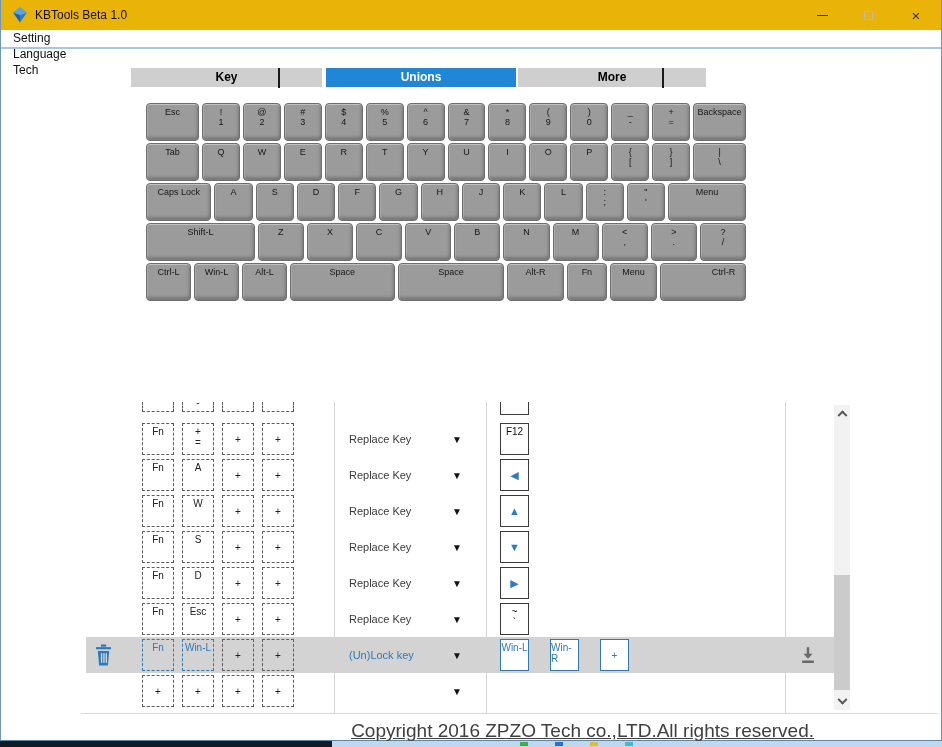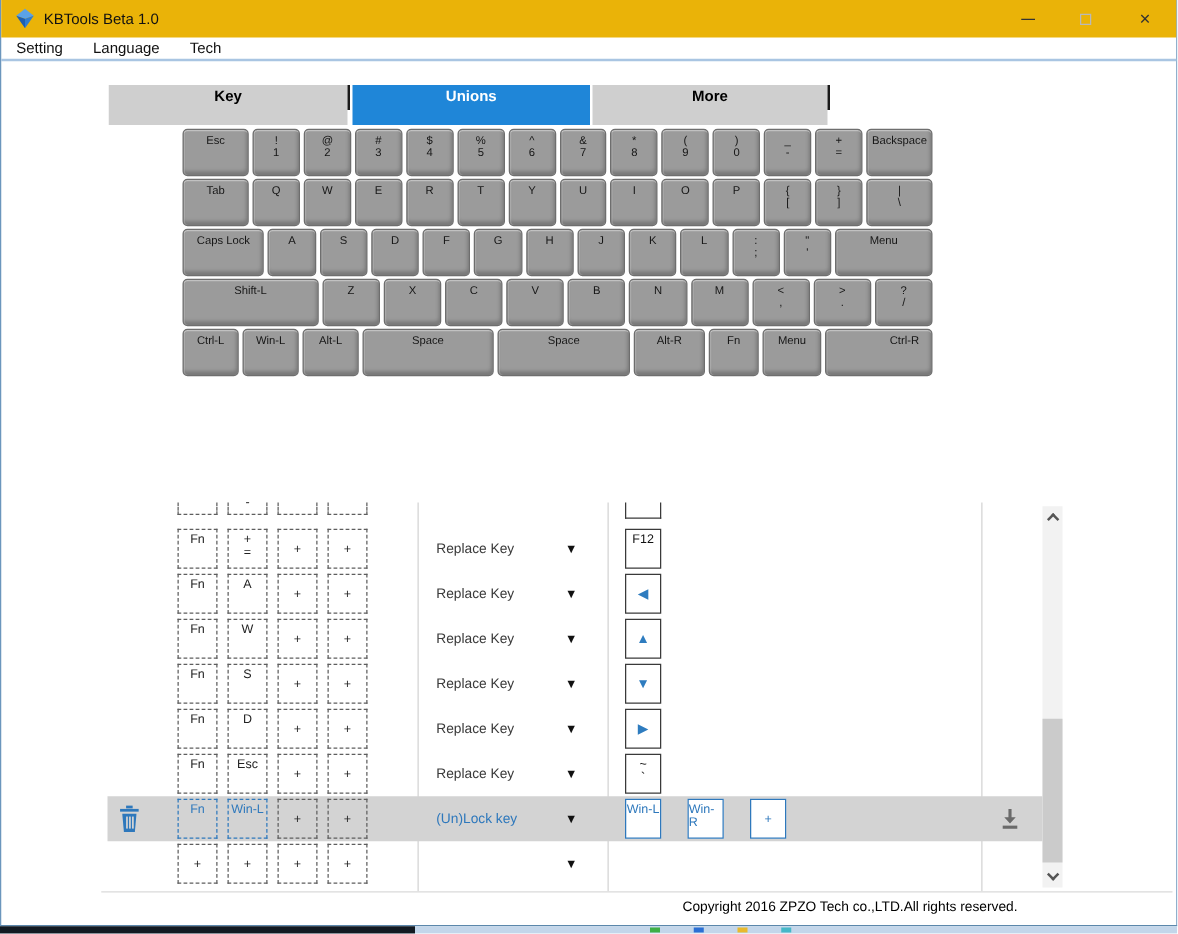--- a/index.html
+++ b/index.html
@@ -14,26 +14,26 @@
   
   .titlebar { position:absolute; left:0; top:0; width:100%; height:30px; background:#eab308; }
   .app-icon { position:absolute; left:10px; top:6px; width:18px; height:18px; }
   .app-title { position:absolute; left:34px; top:0; height:30px; line-height:30px; font-size:12px; color:#111; }
   .winbtn { position:absolute; top:0; width:46px; height:30px; display:flex; align-items:center; justify-content:center; cursor:default; }
   .btn-min { left:798px; } .btn-max { left:844px; } .btn-close { left:890px; width:50px; }
   .glyph-min { width:11px; height:1px; background:#333; }
   .glyph-max { width:9px; height:9px; border:1px solid #b9b9b9; }
   .glyph-close { font-size:15px; color:#333; line-height:1; }
   
-  .menubar { position:absolute; left:0; top:30px; width:100%; height:17px; display:flex; padding-left:12px; }
+  .menubar { position:absolute; left:0; top:30px; width:100%; height:17px; display:flex; padding-left:12px;flex-direction:column; }
   .menu-item { font-size:12px; color:#111; margin-right:24px; line-height:16px; }
   .menu-sepline { position:absolute; left:0; top:47px; width:100%; height:2px; background:#a9c5e2; }
   
-  .tab { position:absolute; top:68px; height:32px; background:#cfcfcf; color:#000;
-         font-size:12px; font-weight:bold; text-align:center; line-height:19px; }
+  .tab { position:absolute; top:68px; height:19px; background:#cfcfcf; color:#000;
+         font-size:12px; font-weight:bold; text-align:center; line-height:19px;margin-left:44px; }
   .tab.active { background:#1f86d8; color:#fff; }
   .tab-sep { position:absolute; top:68px; width:2px; height:20px; background:#1a1a1a; }
   
   #keyboard { position:absolute; left:145px; top:103px; width:600px; }
   .kb-row { display:flex; gap:3px; margin-bottom:2px; }
   .kb-key {
     height:38px; flex-basis:0; border:1px solid #6e6e6e; border-radius:4px;
     background:#9b9b9b;
     box-shadow: inset 0 1px 0 rgba(255,255,255,.38), inset 1px 0 0 rgba(255,255,255,.2), inset -1px -3px 3px rgba(0,0,0,.22);
     display:flex; flex-direction:column; align-items:center; padding-top:3px;
@@ -75,21 +75,21 @@
   
   #vscroll { position:absolute; left:833px; top:405px; width:16px; height:305px; background:#f2f2f2; }
   .sb-btn { position:absolute; left:0; width:16px; height:15px; display:flex; align-items:center; justify-content:center; }
   .sb-up { top:0; } .sb-down { bottom:0; }
   .chev { width:7px; height:7px; border-top:2px solid #555; border-left:2px solid #555; }
   .chev.up { transform:rotate(45deg) translate(2px,2px); }
   .chev.down { transform:rotate(225deg) translate(2px,2px); }
   .sb-thumb { position:absolute; left:0; top:170px; width:16px; height:115px; background:#cbcbcb; }
   
   .bottom-line { position:absolute; left:80px; top:713px; width:857px; height:1px; background:#dadada; }
-  .copyright { position:absolute; right:127px; top:720px; font-size:11px; color:#000000; }
+  .copyright { position:absolute; right:127px; top:720px; font-size:19px; color:#404040;text-decoration:underline; }
   
   .taskbar { position:absolute; left:0; top:741px; width:942px; height:6px; background:#c3d6ea; }
   .taskbar-dark { position:absolute; left:0; top:0; width:332px; height:6px; background:#121a22; }
   .tb-dot { position:absolute; top:1px; width:8px; height:4px; }
 </style>
 </head>
 <body>
 
 <div id="stage">
   <div id="window">

